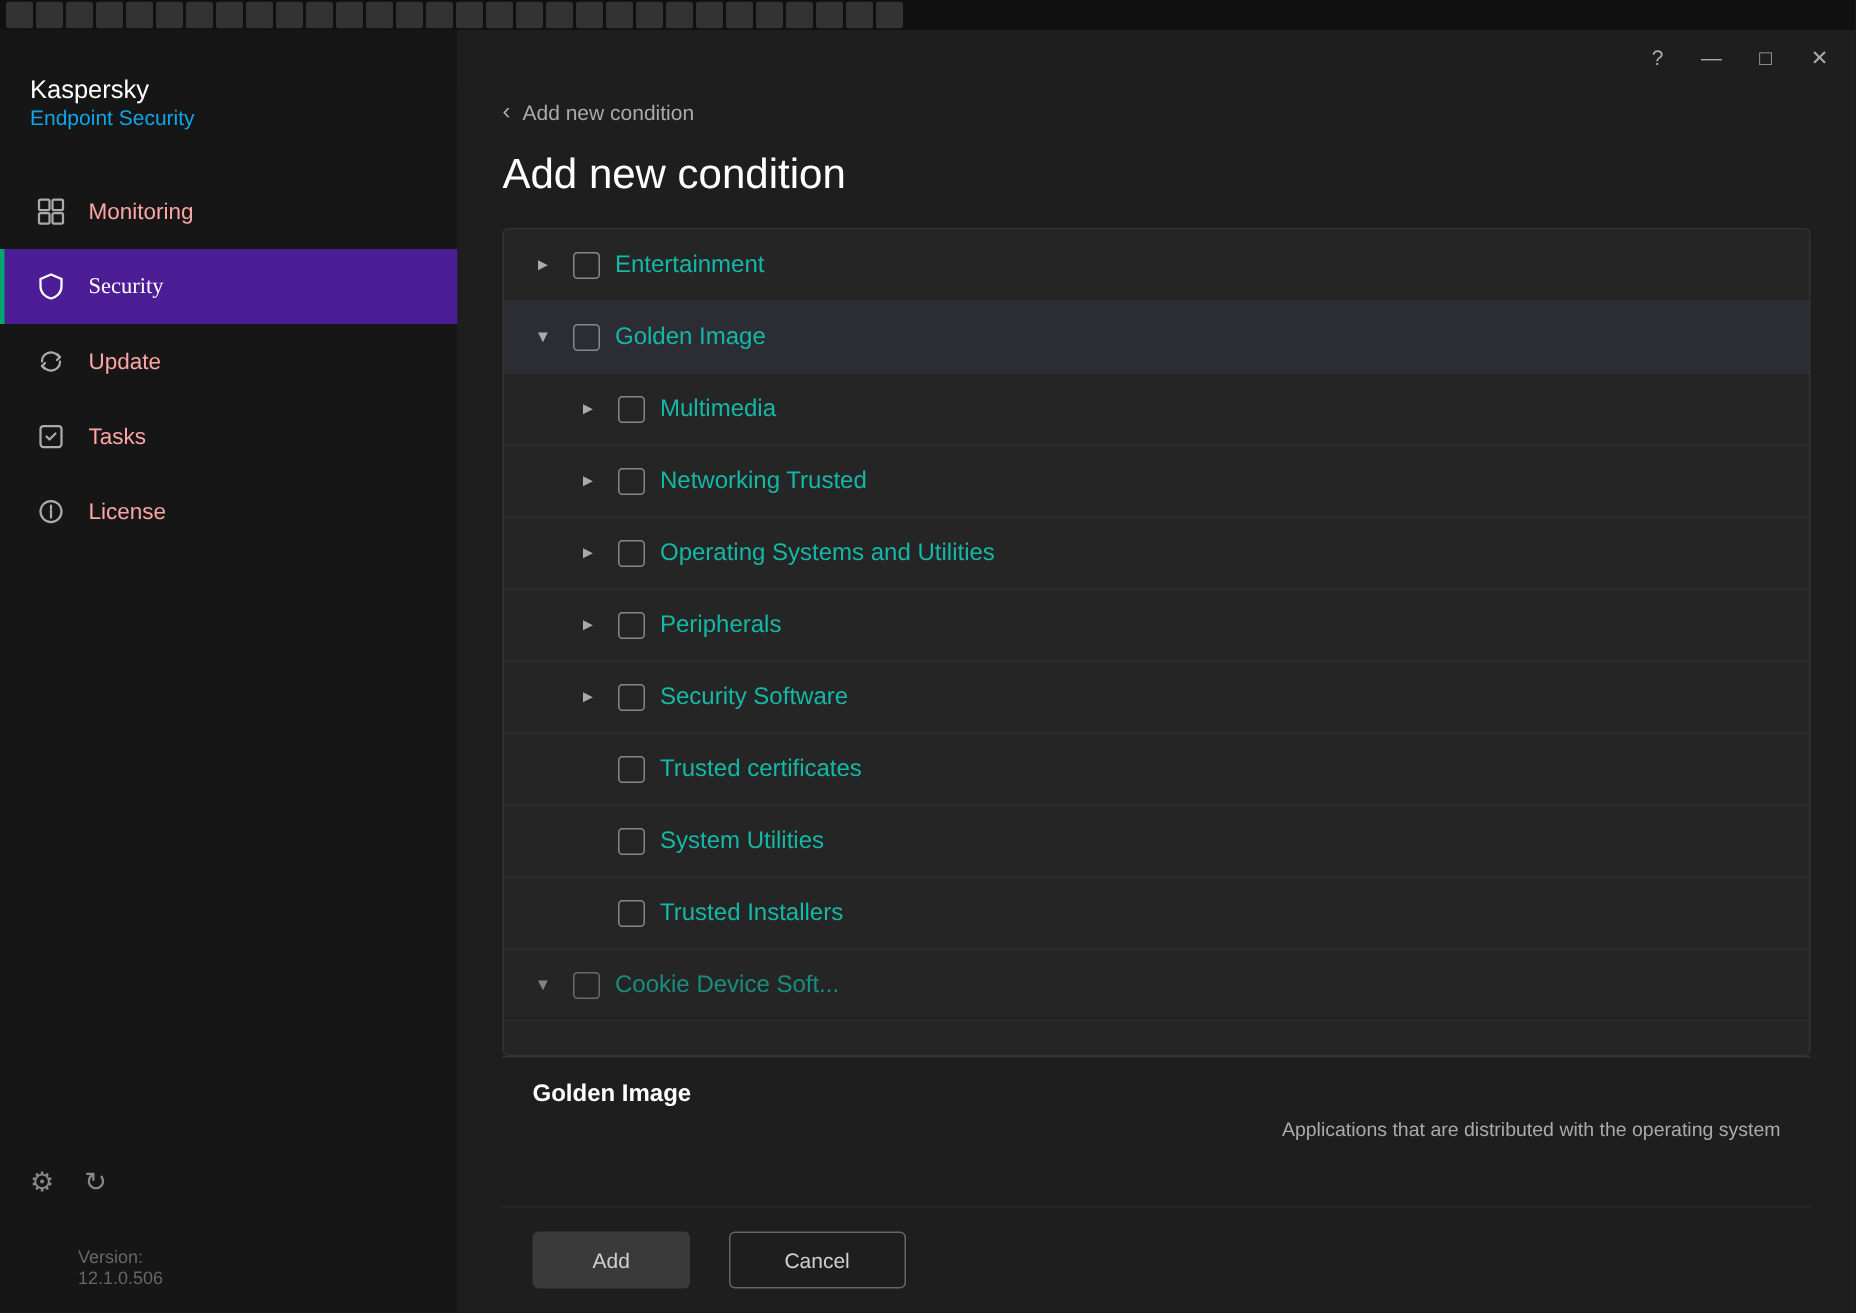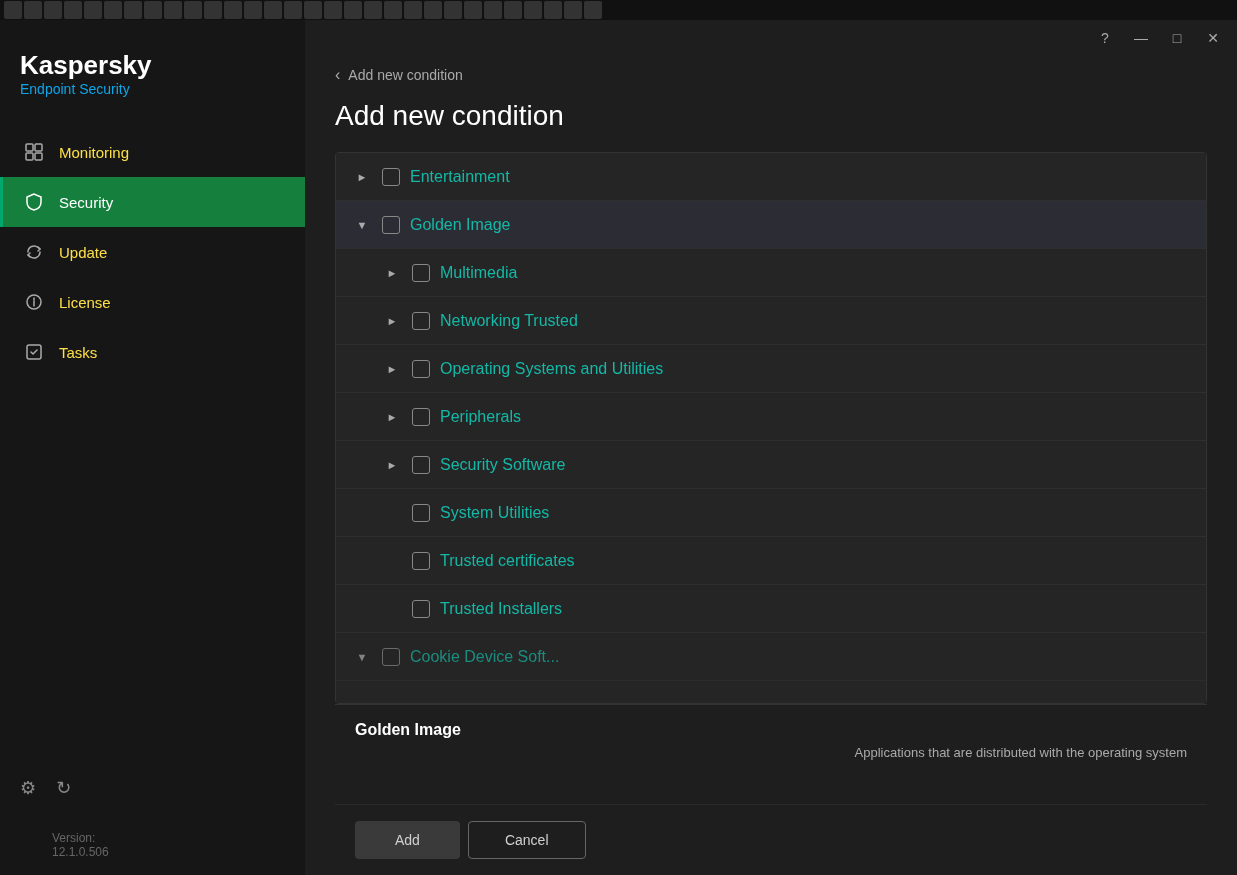--- a/index.html
+++ b/index.html
@@ -30,48 +30,49 @@
       background: #161616;
       display: flex;
       flex-direction: column;
       padding-top: 20px;
       flex-shrink: 0;
     }
     .sidebar-brand {
       padding: 10px 20px 30px 20px;
     }
     .sidebar-brand .app-name {
-      font-size: 26px;
-      font-weight: 700;
+      font-size: 17px;
+      font-weight: 400;
       color: #ffffff;
     }
     .sidebar-brand .app-sub {
       font-size: 14px;
       color: #0ea5e9;
     }
     .sidebar-nav {
       flex: 1;
       display: flex;
       flex-direction: column;
     }
     .nav-item {
       display: flex;
       align-items: center;
       padding: 14px 20px;
       cursor: pointer;
-      color: #fde047;
+      color: #fca5a5;
       font-size: 15px;
       border-left: 3px solid transparent;
       gap: 14px;
       position: relative;
     }
     .nav-item.active {
       color: #fff;
-      background: #15803d;
+      background: #4c1d95;
       border-left: 3px solid #00a86b;
+      font-family: Liberation Serif, serif;
     }
     .nav-item .nav-icon {
       width: 22px;
       height: 22px;
       display: flex;
       align-items: center;
       justify-content: center;
       flex-shrink: 0;
     }
     .sidebar-footer {
@@ -219,21 +220,21 @@
       color: #fff;
       margin-bottom: 6px;
     }
     .info-panel-desc {
       font-size: 13px;
       color: #aaa;
       text-align: right;
     }
     .bottom-actions {
       display: flex;
-      gap: 8px;
+      gap: 26px;
       padding: 16px 20px;
       background: #1e1e1e;
       border-top: 1px solid #2a2a2a;
     }
     .btn-add {
       padding: 10px 40px;
       background: #3a3a3a;
       color: #d0d0d0;
       border: none;
       border-radius: 4px;
@@ -340,35 +341,35 @@
             <polyline points="14,5 16,7 14,9" stroke="#aaa" stroke-width="1.5" stroke-linecap="round" stroke-linejoin="round"></polyline>
             <polyline points="6,15 4,13 6,11" stroke="#aaa" stroke-width="1.5" stroke-linecap="round" stroke-linejoin="round"></polyline>
           </svg>
         </span>
         <span>Update</span>
       </div>
 
       <div class="nav-item">
         <span class="nav-icon">
           <svg width="20" height="20" viewBox="0 0 20 20" fill="none">
+            <rect x="3" y="3" width="14" height="14" rx="2" stroke="#aaa" stroke-width="1.5"></rect>
+            <path d="M7 10l2 2 4-4" stroke="#aaa" stroke-width="1.5" stroke-linecap="round" stroke-linejoin="round"></path>
+          </svg>
+        </span>
+        <span>Tasks</span>
+      </div>
+
+      <div class="nav-item">
+        <span class="nav-icon">
+          <svg width="20" height="20" viewBox="0 0 20 20" fill="none">
             <circle cx="10" cy="10" r="7" stroke="#aaa" stroke-width="1.5"></circle>
             <path d="M10 6v2M10 9v5" stroke="#aaa" stroke-width="1.5" stroke-linecap="round"></path>
           </svg>
         </span>
         <span>License</span>
-      </div>
-
-      <div class="nav-item">
-        <span class="nav-icon">
-          <svg width="20" height="20" viewBox="0 0 20 20" fill="none">
-            <rect x="3" y="3" width="14" height="14" rx="2" stroke="#aaa" stroke-width="1.5"></rect>
-            <path d="M7 10l2 2 4-4" stroke="#aaa" stroke-width="1.5" stroke-linecap="round" stroke-linejoin="round"></path>
-          </svg>
-        </span>
-        <span>Tasks</span>
       </div>
     </nav>
     <div class="sidebar-bottom-icons">
       <span>⚙</span>
       <span>↻</span>
     </div>
     <div class="sidebar-footer">
       <span>Version:</span><br>
       <span>12.1.0.506</span>
     </div>
@@ -433,27 +434,27 @@
 
           <div class="list-item-row indent-1">
             <div class="expand-btn">►</div>
             <div class="checkbox"></div>
             <span class="item-label">Security Software</span>
           </div>
 
           <div class="list-item-row indent-1">
             <div class="expand-placeholder"></div>
             <div class="checkbox"></div>
+            <span class="item-label">Trusted certificates</span>
+          </div>
+
+          <div class="list-item-row indent-1">
+            <div class="expand-placeholder"></div>
+            <div class="checkbox"></div>
             <span class="item-label">System Utilities</span>
-          </div>
-
-          <div class="list-item-row indent-1">
-            <div class="expand-placeholder"></div>
-            <div class="checkbox"></div>
-            <span class="item-label">Trusted certificates</span>
           </div>
 
           <div class="list-item-row indent-1">
             <div class="expand-placeholder"></div>
             <div class="checkbox"></div>
             <span class="item-label">Trusted Installers</span>
           </div>
 
           <div class="list-item-row" style="opacity:0.7">
             <div class="expand-btn">▼</div>

